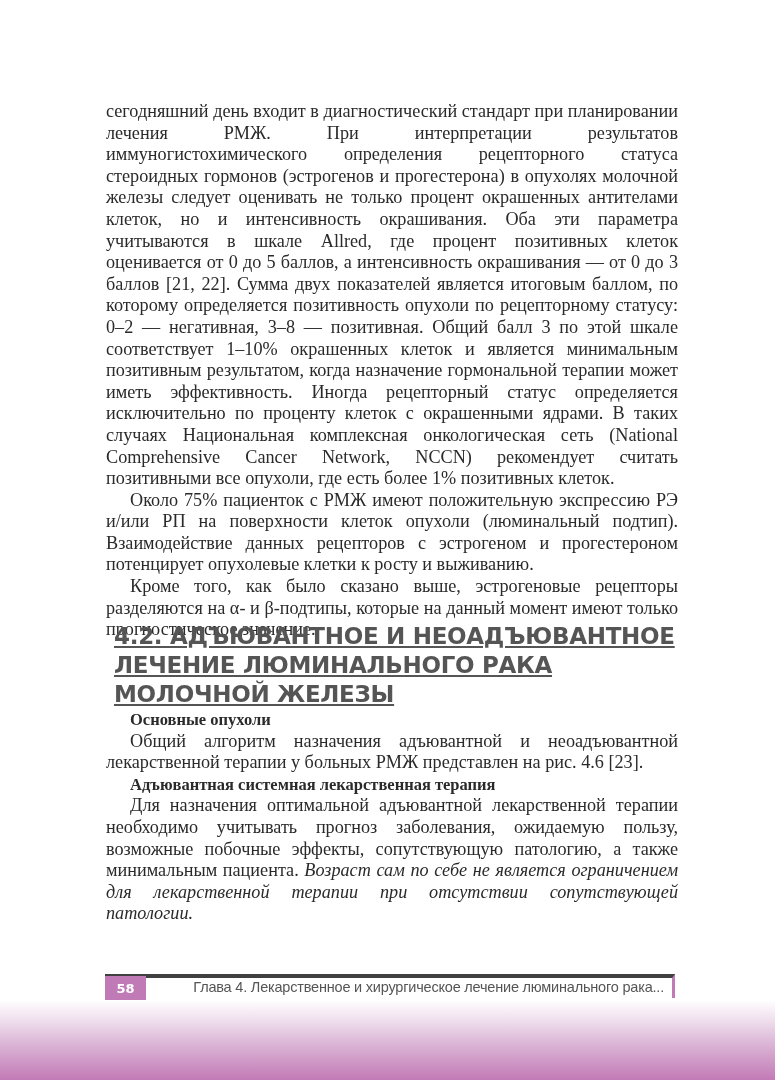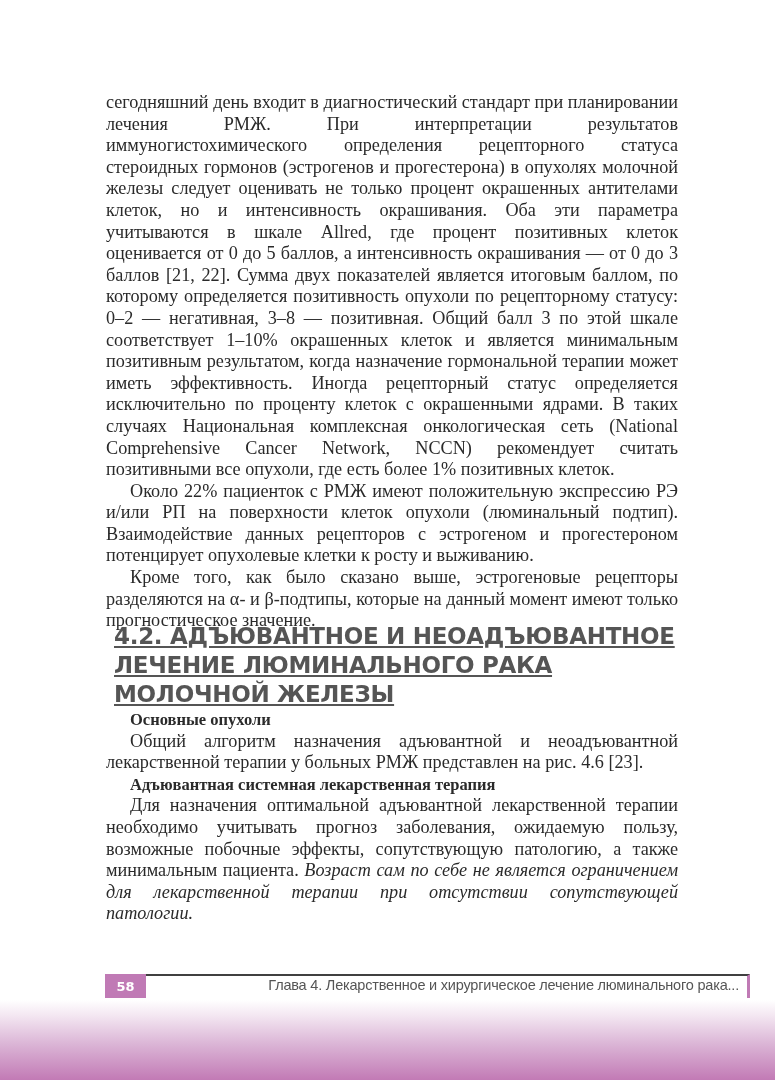--- a/index.html
+++ b/index.html
@@ -5,21 +5,21 @@
   html, body { margin: 0; padding: 0; }
   body {
     width: 775px; height: 1080px; position: relative; overflow: hidden;
     background: #ffffff;
   }
   .page-bg-gradient {
     position: absolute; left: 0; right: 0; top: 1000px; bottom: 0;
     background: linear-gradient(to bottom, #ffffff 0%, #f3e6f1 20%, #dbb5d6 55%, #c27ab5 100%);
   }
   .body-text {
-    position: absolute; left: 106px; width: 572px; top: 92px;
+    position: absolute; left: 106px; width: 572px; top: 101px;
     font-family: "Liberation Serif", serif;
     font-size: 18.2px; line-height: 21.6px; color: #2a2a2a;
     text-align: justify;
   }
   .body-text p { margin: 0; }
   .indent { text-indent: 24px; }
   .heading {
     position: absolute; left: 106px; width: 580px; top: 614px;
     font-family: "DejaVu Sans", sans-serif; font-weight: bold;
     font-size: 23px; line-height: 29px; color: #555555;
@@ -28,22 +28,22 @@
   .section2 {
     position: absolute; left: 106px; width: 572px; top: 709px;
     font-family: "Liberation Serif", serif;
     font-size: 18.2px; line-height: 21.6px; color: #2a2a2a;
     text-align: justify;
   }
   .section2 p { margin: 0; }
   .subhead { font-weight: bold; padding-left: 24px; font-size: 16.5px; }
   .ital { font-style: italic; }
   .footer {
-    position: absolute; left: 105px; top: 974px; width: 645px; height: 24px;
-    border-top: 2px solid #404040; border-right: 3px solid #c07ab5;
+    position: absolute; left: 105px; top: 974px; width: 570px; height: 24px;
+    border-top: 4px solid #404040; border-right: 3px solid #c07ab5;
     box-sizing: border-box;
   }
   .page-num {
     position: absolute; left: 0; top: -2px; width: 41px; height: 24px;
     background: #c07ab5; color: #ffffff;
     font-family: "DejaVu Sans", sans-serif; font-size: 13px; font-weight: bold;
     display: flex; align-items: center; justify-content: center;
   }
   .running-head {
     position: absolute; right: 8px; top: 1px;
@@ -51,21 +51,21 @@
     letter-spacing: -0.2px;
   }
 </style>
 </head>
 <body>
 
 <div class="page-bg-gradient"></div>
 
 <div class="body-text">
   <p>сегодняшний день входит в диагностический стандарт при планировании лечения РМЖ. При интерпретации результатов иммуногистохимического определения рецепторного статуса стероидных гормонов (эстрогенов и прогестерона) в опухолях молочной железы следует оценивать не только процент окрашенных антителами клеток, но и интенсивность окрашивания. Оба эти параметра учитываются в шкале Allred, где процент позитивных клеток оценивается от 0 до 5 баллов, а интенсивность окрашивания — от 0 до 3 баллов [21, 22]. Сумма двух показателей является итоговым баллом, по которому определяется позитивность опухоли по рецепторному статусу: 0–2 — негативная, 3–8 — позитивная. Общий балл 3 по этой шкале соответствует 1–10% окрашенных клеток и является минимальным позитивным результатом, когда назначение гормональной терапии может иметь эффективность. Иногда рецепторный статус определяется исключительно по проценту клеток с окрашенными ядрами. В таких случаях Национальная комплексная онкологическая сеть (National Comprehensive Cancer Network, NCCN) рекомендует считать позитивными все опухоли, где есть более 1% позитивных клеток.</p>
-  <p class="indent">Около 22% пациенток с РМЖ имеют положительную экспрессию РЭ и/или РП на поверхности клеток опухоли (люминальный подтип). Взаимодействие данных рецепторов с эстрогеном и прогестероном потенцирует опухолевые клетки к росту и выживанию.</p>
+  <p class="indent">Около 75% пациенток с РМЖ имеют положительную экспрессию РЭ и/или РП на поверхности клеток опухоли (люминальный подтип). Взаимодействие данных рецепторов с эстрогеном и прогестероном потенцирует опухолевые клетки к росту и выживанию.</p>
   <p class="indent">Кроме того, как было сказано выше, эстрогеновые рецепторы разделяются на α- и β-подтипы, которые на данный момент имеют только прогностическое значение.</p>
 </div>
 
 <h2 class="heading" style="margin:8px;text-decoration:underline;">4.2. АДЪЮВАНТНОЕ И НЕОАДЪЮВАНТНОЕ ЛЕЧЕНИЕ ЛЮМИНАЛЬНОГО РАКА МОЛОЧНОЙ ЖЕЛЕЗЫ</h2>
 
 <div class="section2">
   <p class="subhead">Основные опухоли</p>
   <p class="indent">Общий алгоритм назначения адъювантной и неоадъювантной лекарственной терапии у больных РМЖ представлен на рис. 4.6 [23].</p>
   <p class="subhead">Адъювантная системная лекарственная терапия</p>
   <p class="indent"><span>Для назначения оптимальной адъювантной лекарственной терапии необходимо учитывать прогноз заболевания, ожидаемую пользу, возможные побочные эффекты, сопутствующую патологию, а также минимальным пациента. </span><span class="ital">Возраст сам по себе не является ограничением для лекарственной терапии при отсутствии сопутствующей патологии.</span></p>

